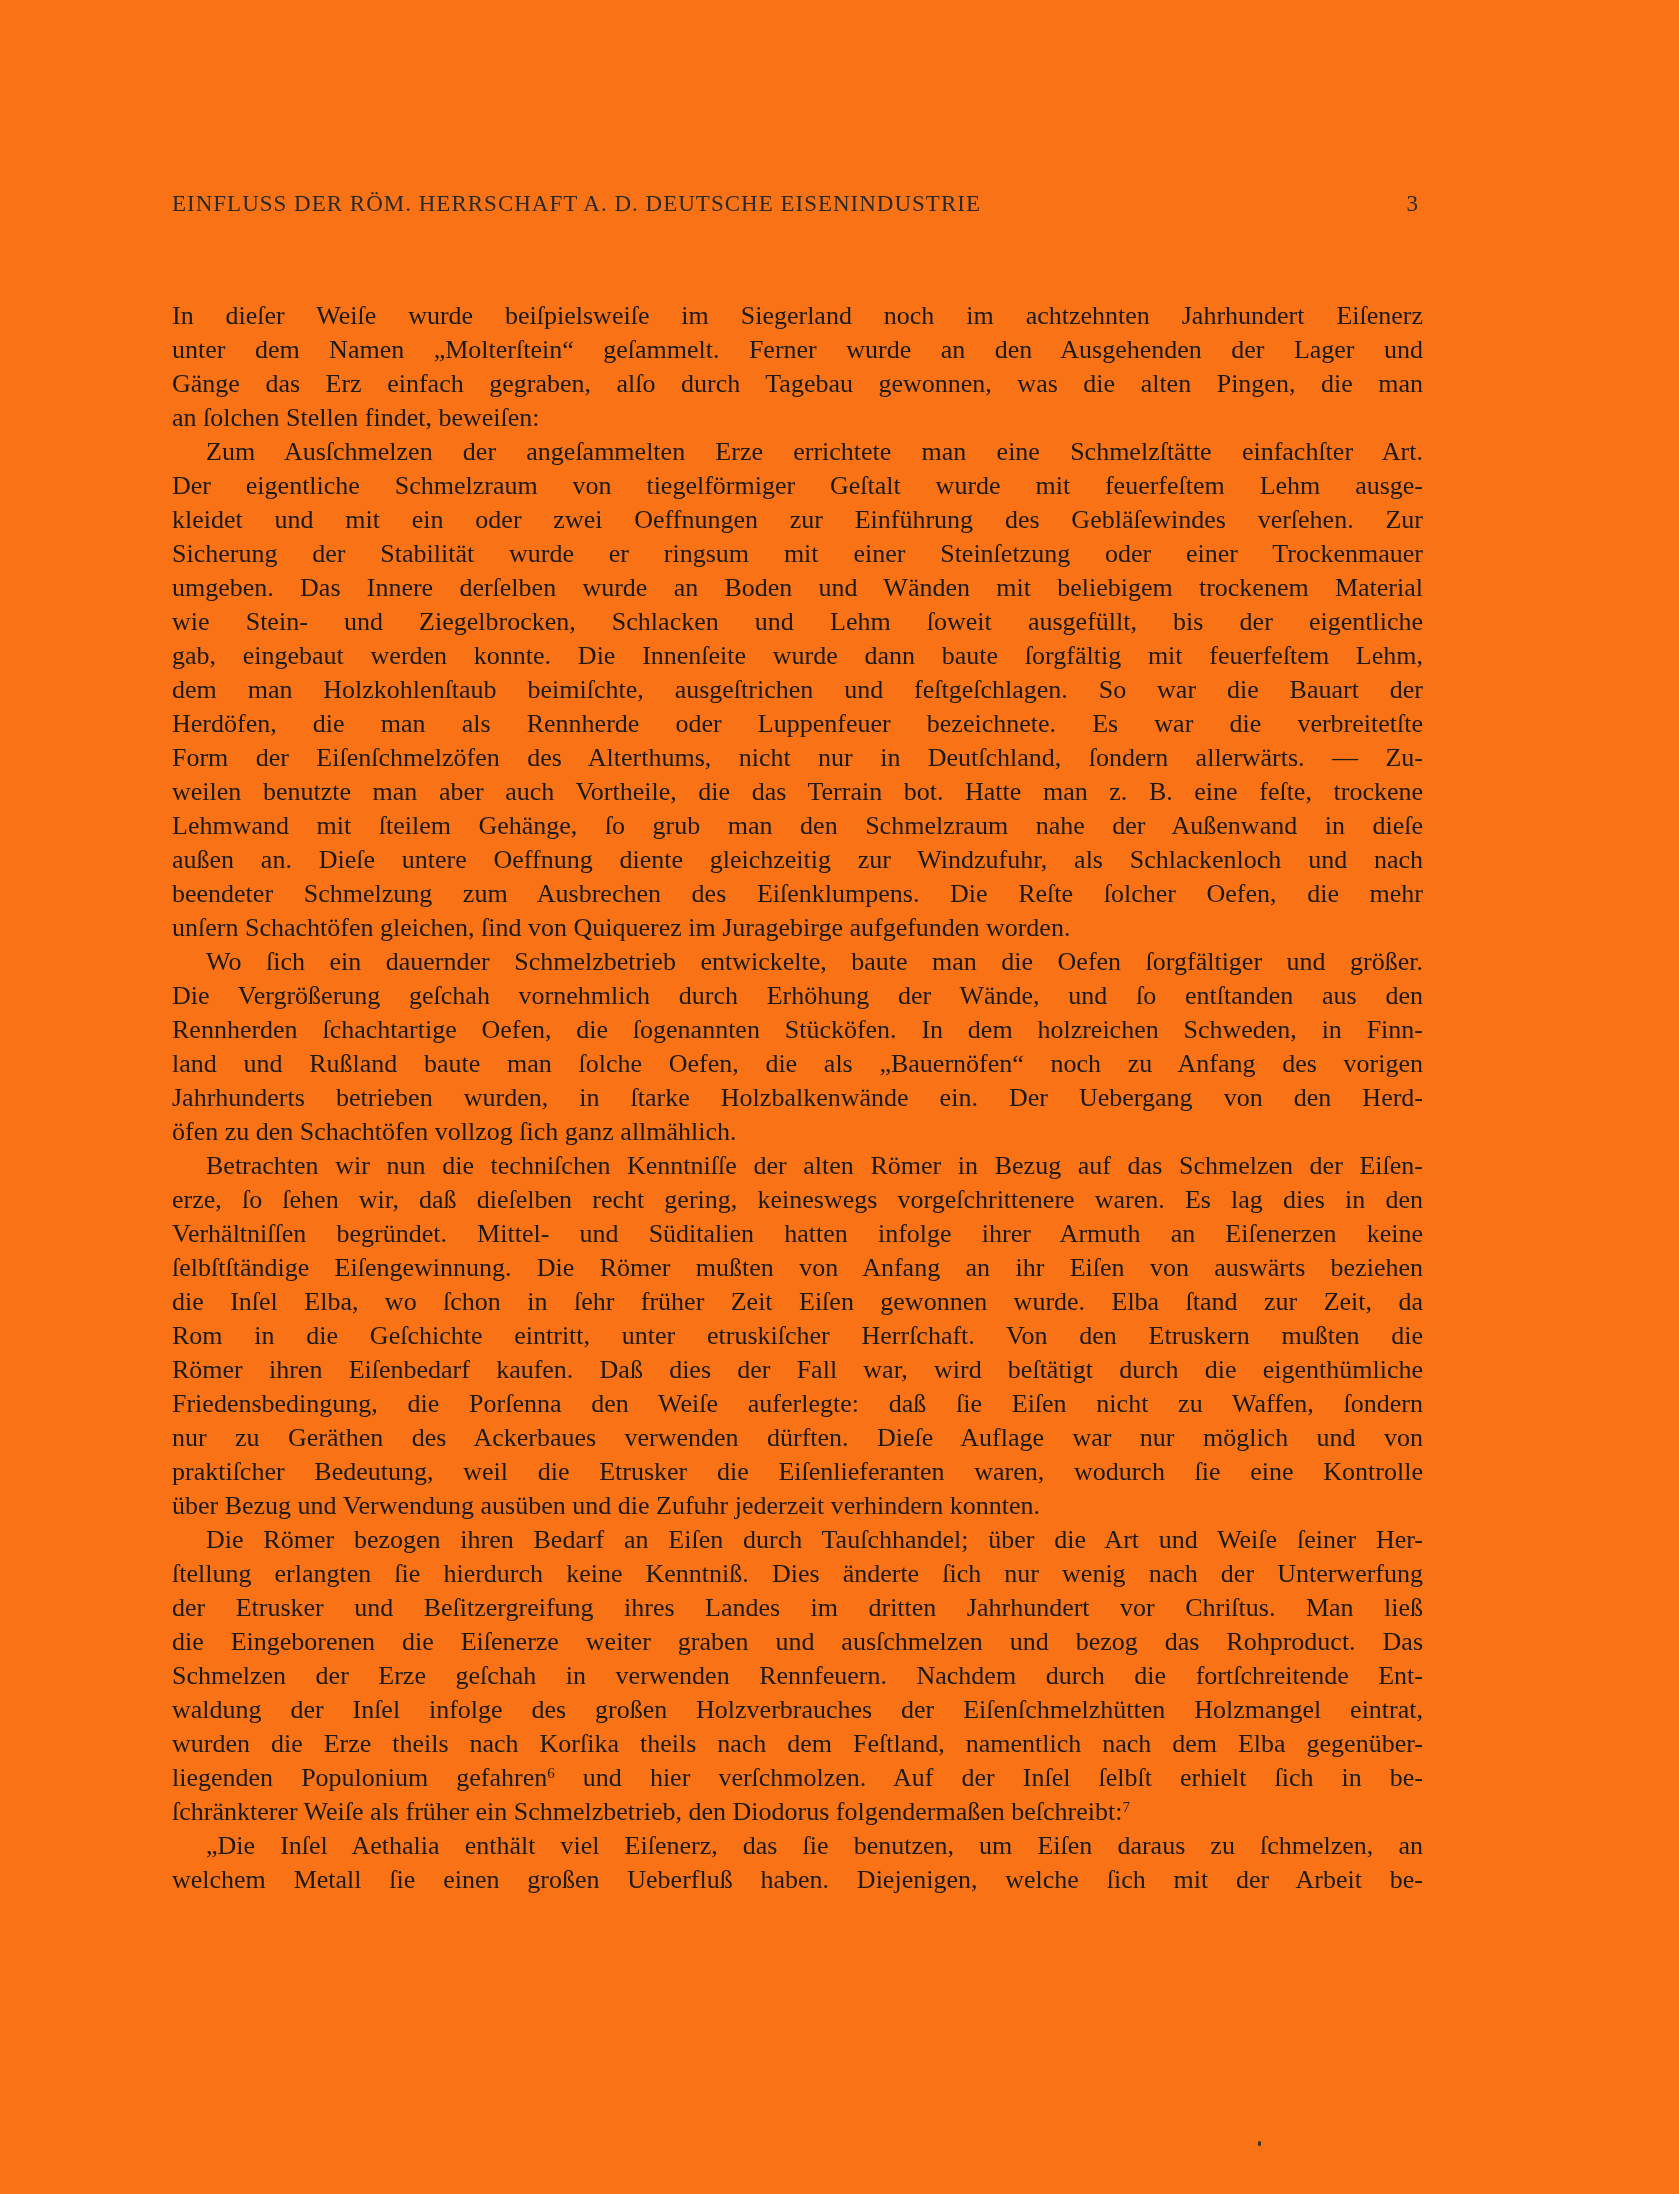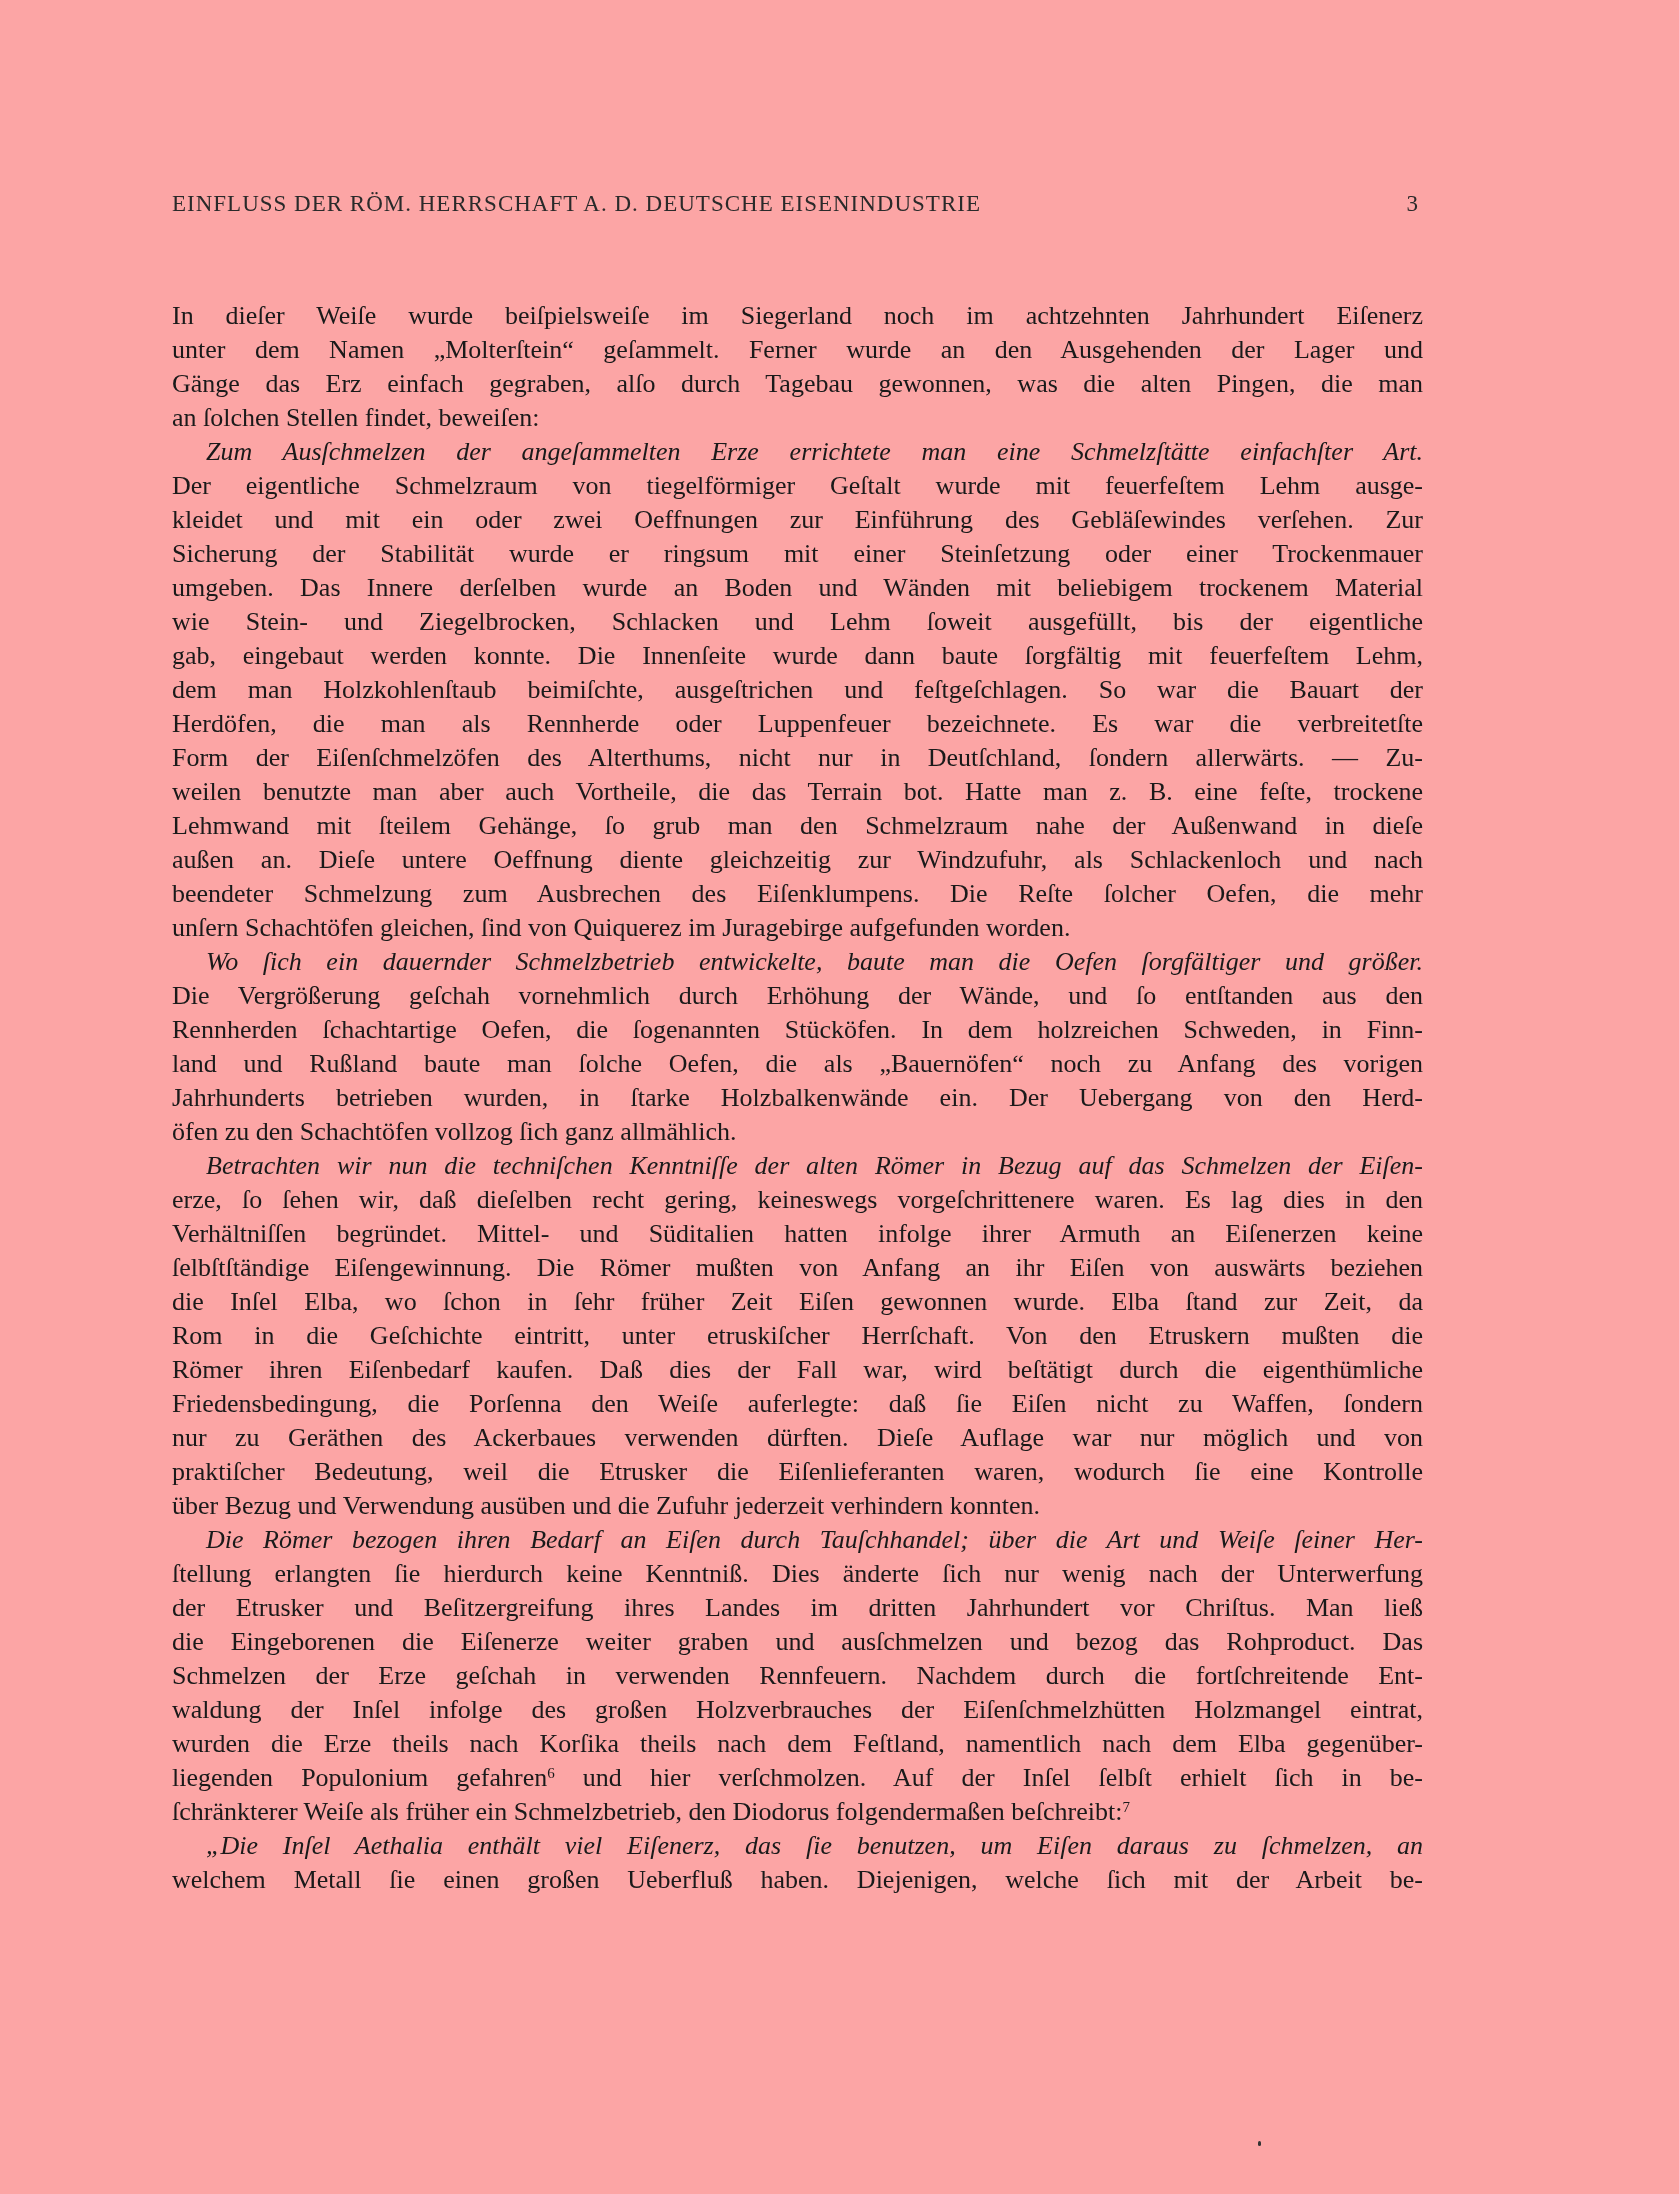--- a/index.html
+++ b/index.html
@@ -1,27 +1,27 @@
 <!DOCTYPE html>
 <html style="font-size:13.4px"><head>
   <meta charset="utf-8">
   <style>
     html, body { margin: 0; padding: 0; background: #ffffff; }
     body { width: 1679px; height: 2194px; position: relative; overflow: hidden;
       font-family: "Liberation Serif", "DejaVu Serif", serif; color: #1a1a1a; }
-    .page { position: absolute; left: 0; top: 0; width: 1679px; height: 2194px; background: #fca5a5; }
+    .page { position: absolute; left: 0; top: 0; width: 1679px; height: 2194px; background: #f97316; }
     .running-head { position: absolute; left: 172px; top: 191px; width: 1247px; height: 34px;
       font-size: 23px; letter-spacing: 1px; color: #2a2a2a; }
     .running-title { position: absolute; left: 0; top: 0; white-space: nowrap; }
     .page-number { position: absolute; right: 0; top: 0; }
     .body-text { position: absolute; left: 172px; top: 254px; width: 1251px; margin-top: 45px; }
     .line { display: block; height: 34px; line-height: 34px; font-size: 26px;
       white-space: nowrap; text-align: justify; text-align-last: justify; }
     .line.last { text-align-last: left; }
-    .line.indent { padding-left: 34px; font-style: italic; }
+    .line.indent { padding-left: 34px; }
     sup { font-size: 15px; line-height: 0; vertical-align: 8.4px; }
     .speck { position: absolute; width: 3.4px; height: 5px; background: #333; border-radius: 1.7px; }
   </style>
 </head>
 <body>
 
 <div class="page">
 
   <div class="running-head">
     <span class="running-title">EINFLUSS DER RÖM. HERRSCHAFT A. D. DEUTSCHE EISENINDUSTRIE</span>

